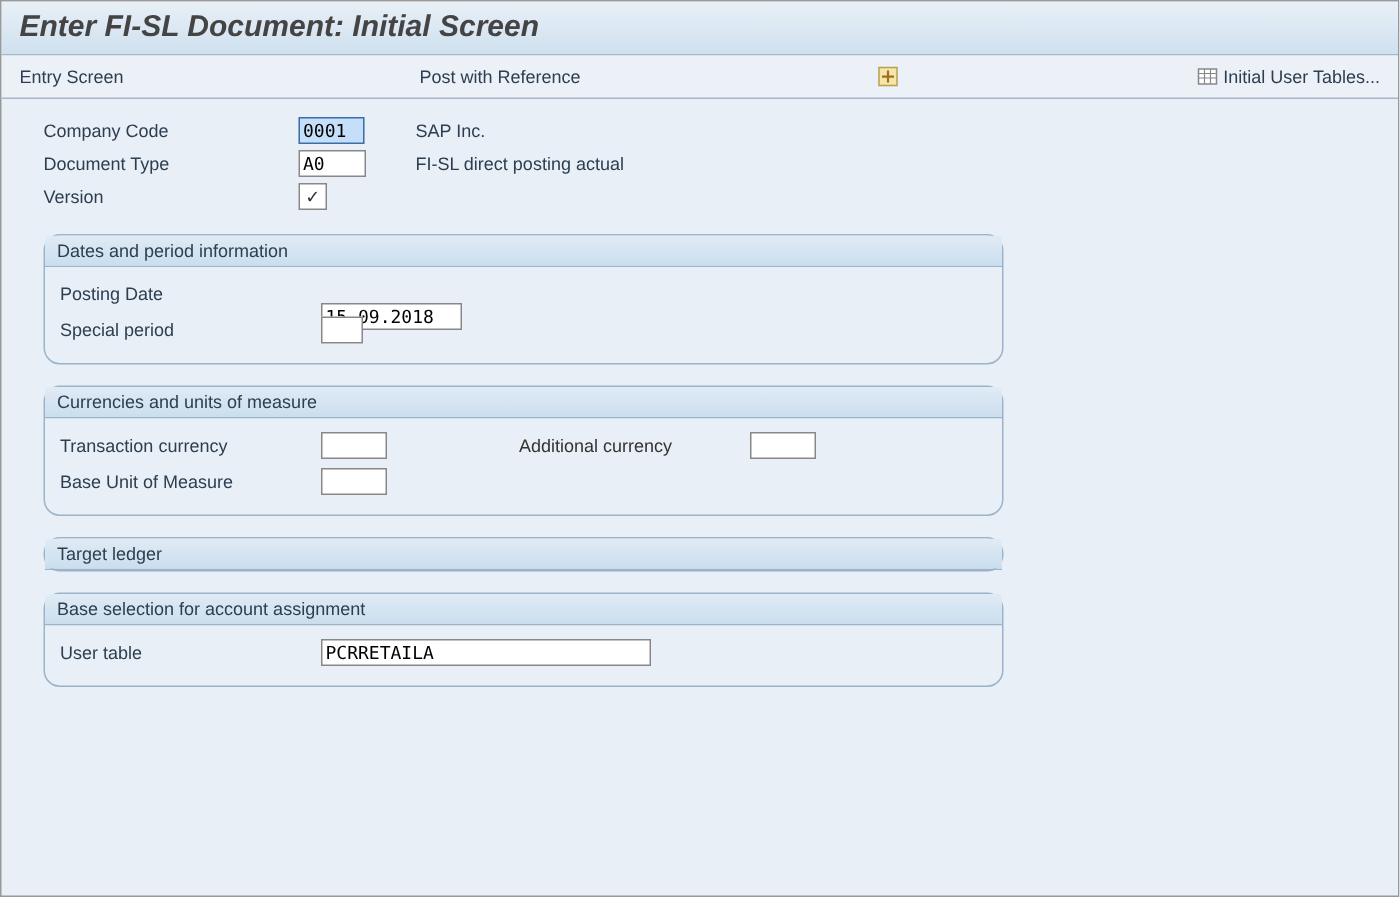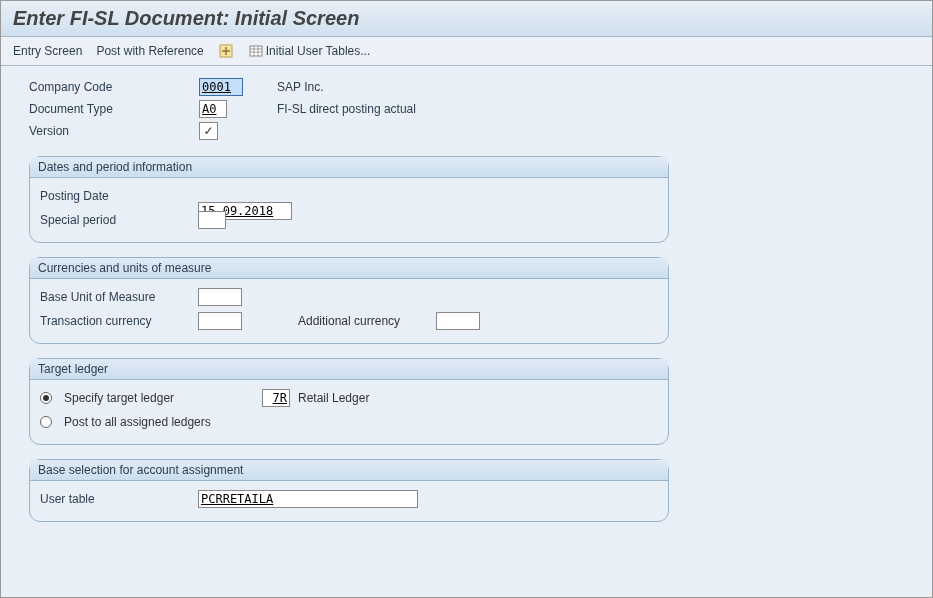--- a/index.html
+++ b/index.html
@@ -29,20 +29,21 @@
   }
   .toolbar {
     background: #ecf1f8;
     border-bottom: 1px solid #a8b8c8;
     padding: 6px 12px;
     display: flex;
     align-items: center;
     gap: 14px;
     font-size: 12px;
     color: #2c3e50;
+    justify-content: space-between;
   }
   .toolbar-item {
     cursor: pointer;
   }
   .toolbar-icon {
     display:inline-flex;
     align-items:center;
     justify-content:center;
     width:16px;
     height:16px;
@@ -61,21 +62,20 @@
   .top-fields .label { color: #2c3e50; }
   .top-fields .val-cell { }
   .top-fields .desc { color: #2c3e50; padding-left: 8px;}
   .input-text {
     border: 1px solid #888;
     background: #fff;
     font-family: monospace;
     font-size: 12px;
     padding: 1px 2px;
     height: 18px;
-    text-decoration: underline;
   }
   .input-selected { background: #c5dffb; border-color:#3a6ea5;}
   .checkbox-box {
     display:inline-block;
     width: 19px;
     height: 18px;
     border:1px solid #888;
     background:#fff;
     position:relative;
     vertical-align:middle;
@@ -98,21 +98,21 @@
     color: #2c3e50;
     border-radius: 3px 3px 0 0;
   }
   .group-body {
     padding: 6px 10px 10px 10px;
   }
   .row {
     display: flex;
     align-items: center;
     height: 24px;
-    gap: 8px;
+    gap: 24px;
   }
   .fld-label { width: 150px; color:#2c3e50; }
   .radio {
     width: 12px; height:12px; border:1px solid #666; border-radius:50%;
     display:inline-flex; align-items:center; justify-content:center;
     background:#fff; margin-right:4px; flex-shrink:0;
   }
   .radio-dot { width:6px; height:6px; border-radius:50%; background:#333; }
   .watermark {
     position:absolute;
@@ -155,21 +155,21 @@
 
 
   <div class="content">
 
     <div class="top-fields">
       <div class="label">Company Code</div>
       <div class="val-cell"><input class="input-text input-selected" style="width: 44px;" value="0001"></div>
       <div class="desc">SAP Inc.</div>
 
       <div class="label">Document Type</div>
-      <div class="val-cell"><input class="input-text" style="width: 28px;" value="A0"></div>
+      <div class="val-cell"><input class="input-text" style="width: 45px;" value="A0"></div>
       <div class="desc">FI-SL direct posting actual</div>
 
       <div class="label">Version</div>
       <div class="val-cell"><span class="checkbox-box">✓</span></div>
       <div></div>
     </div>
 
     <div class="group-box">
       <div class="group-title">Dates and period information</div>
       <div class="group-body">
@@ -180,50 +180,36 @@
         <div class="row">
           <div class="fld-label">Special period</div>
           <input class="input-text" style="width: 28px;" value="">
         </div>
       </div>
     </div>
 
     <div class="group-box">
       <div class="group-title">Currencies and units of measure</div>
       <div class="group-body">
-        <div class="row">
-          <div class="fld-label">Base Unit of Measure</div>
-          <input class="input-text" style="width: 44px;" value="">
-        </div>
         <div class="row">
           <div class="fld-label">Transaction currency</div>
           <input class="input-text" style="width: 44px;" value="">
           <div style="width:40px"></div>
           <div style="width:130px">Additional currency</div>
           <input class="input-text" style="width: 44px;" value="">
         </div>
+        <div class="row">
+          <div class="fld-label">Base Unit of Measure</div>
+          <input class="input-text" style="width: 44px;" value="">
+        </div>
       </div>
     </div>
 
     <div class="group-box">
       <div class="group-title">Target ledger</div>
-      <div class="group-body">
-        <div class="row">
-          <span class="radio">
-              <span class="radio-dot"></span>
-            </span>
-          <div style="width:190px">Specify target ledger</div>
-          <input class="input-text" style="width: 28px; text-align: right;" value="7R">
-          <div>Retail Ledger</div>
-        </div>
-        <div class="row">
-          <span class="radio"></span>
-          <div>Post to all assigned ledgers</div>
-        </div>
-      </div>
     </div>
 
     <div class="group-box">
       <div class="group-title">Base selection for account assignment</div>
       <div class="group-body">
         <div class="row">
           <div class="fld-label">User table</div>
           <input class="input-text" style="width: 220px;" value="PCRRETAILA">
         </div>
       </div>

